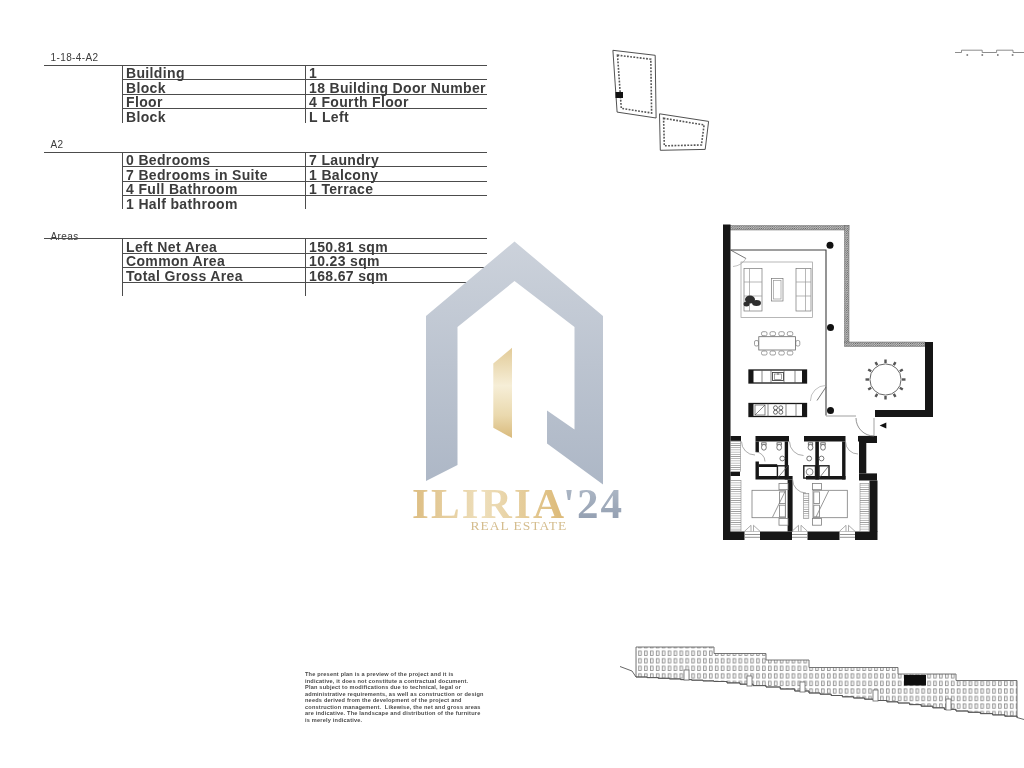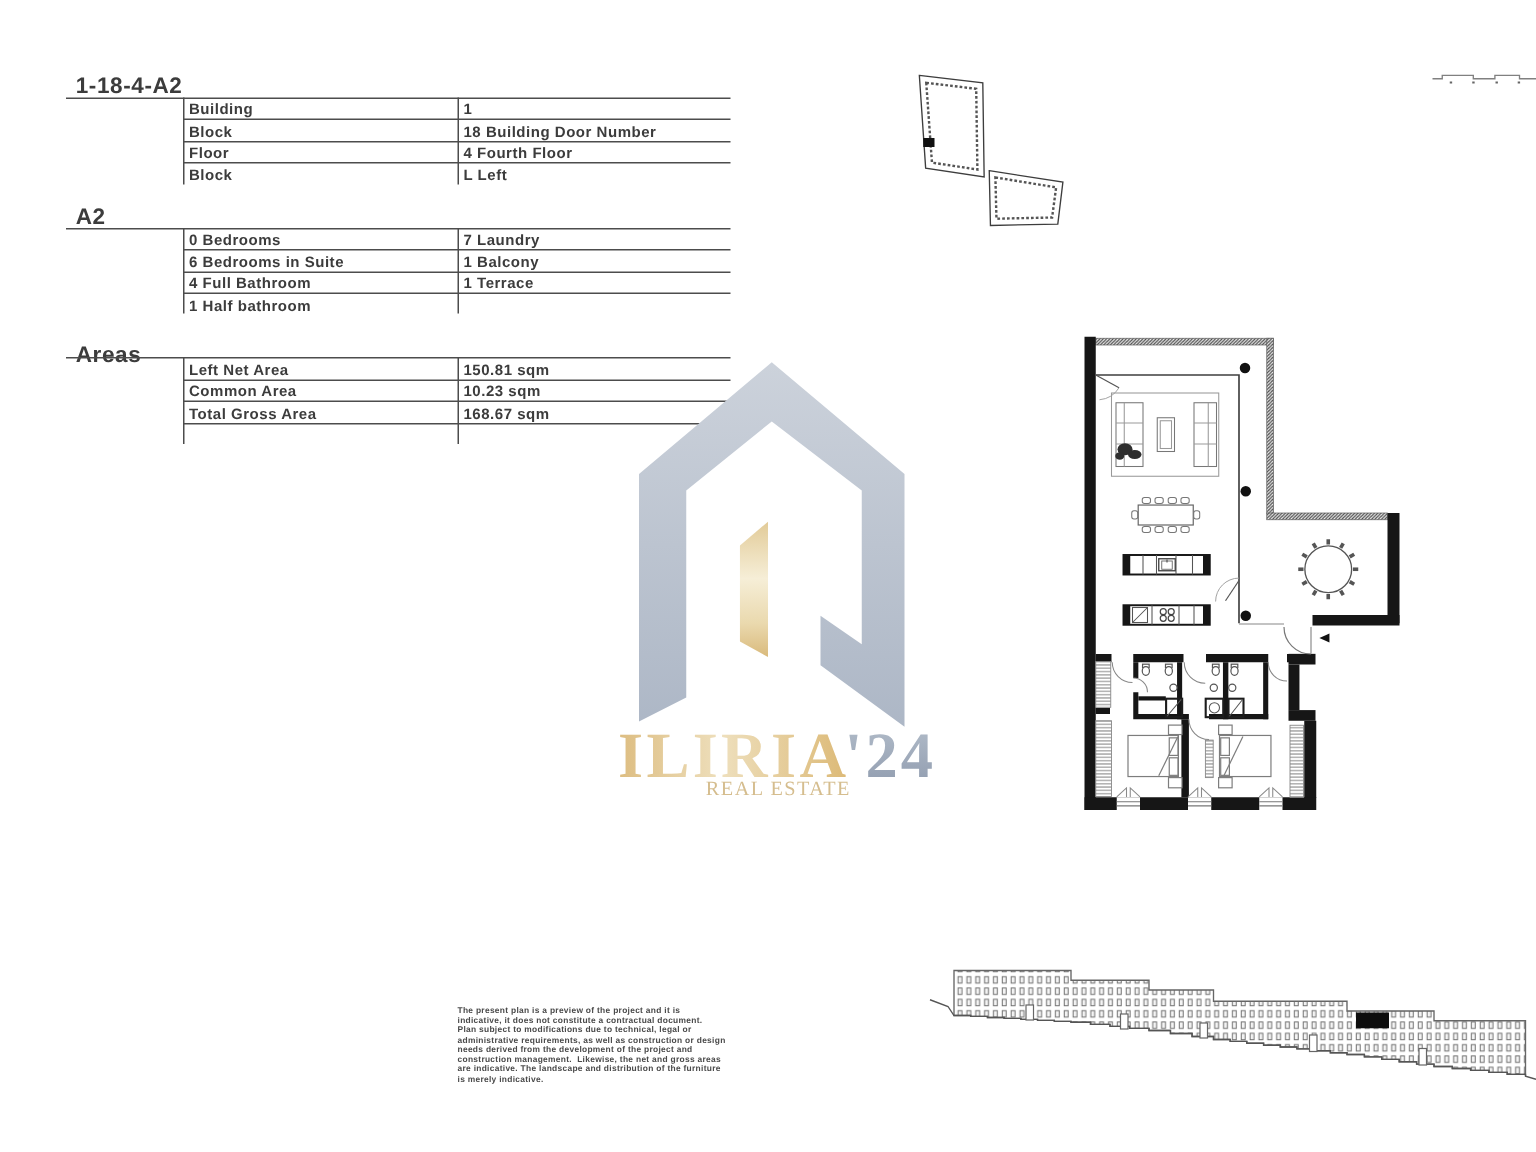--- a/index.html
+++ b/index.html
@@ -1,20 +1,20 @@
 <!DOCTYPE html>
 <html><head>
 <meta charset="utf-8">
 <style>
 html,body{margin:0;padding:0;width:1024px;height:768px;background:#fff;overflow:hidden}
 body{font-family:"Liberation Sans",sans-serif;position:relative}
 .hl{position:absolute;height:1px;background:#4c4c4c}
 .vl{position:absolute;width:1px;background:#4c4c4c}
-.ttl{position:absolute;font-size:15px;line-height:10.5px;font-weight:bold;color:#3c3c3c;letter-spacing:.4px;white-space:nowrap}
-.cell{position:absolute;font-size:10px;line-height:9.9px;font-weight:bold;color:#3c3c3c;letter-spacing:.35px;white-space:nowrap}
+.ttl{position:absolute;font-size:10px;line-height:10.5px;font-weight:normal;color:#3c3c3c;letter-spacing:.4px;white-space:nowrap}
+.cell{position:absolute;font-size:14px;line-height:9.9px;font-weight:bold;color:#3c3c3c;letter-spacing:.35px;white-space:nowrap}
 #disc{position:absolute;left:305px;top:671px;width:185px;font-size:5.6px;line-height:6.55px;color:#4a4a4a;font-weight:bold;letter-spacing:.2px}
 </style>
 </head>
 <body>
 
 <div class="ttl" style="left:50.5px;top:53.1px">1-18-4-A2</div>
 <div class="hl" style="left:44px;top:64.8px;width:443px"></div>
 <div class="hl" style="left:122px;top:79.3px;width:365px"></div>
 <div class="hl" style="left:122px;top:93.8px;width:365px"></div>
 <div class="hl" style="left:122px;top:108.3px;width:365px"></div>
@@ -31,21 +31,21 @@
 
 <div class="ttl" style="left:50.5px;top:140.1px">A2</div>
 <div class="hl" style="left:44px;top:151.8px;width:443px"></div>
 <div class="hl" style="left:122px;top:166.2px;width:365px"></div>
 <div class="hl" style="left:122px;top:180.6px;width:365px"></div>
 <div class="hl" style="left:122px;top:195px;width:365px"></div>
 <div class="vl" style="left:122px;top:151.8px;height:57.6px"></div>
 <div class="vl" style="left:304.5px;top:151.8px;height:57.6px"></div>
 <div class="cell" style="left:126px;top:156.4px">0 Bedrooms</div>
 <div class="cell" style="left:309px;top:156.4px">7 Laundry</div>
-<div class="cell" style="left:126px;top:170.8px">6 Bedrooms in Suite</div>
+<div class="cell" style="left:126px;top:170.8px">7 Bedrooms in Suite</div>
 <div class="cell" style="left:309px;top:170.8px">1 Balcony</div>
 <div class="cell" style="left:126px;top:185.2px">4 Full Bathroom</div>
 <div class="cell" style="left:309px;top:185.2px">1 Terrace</div>
 <div class="cell" style="left:126px;top:199.6px">1 Half bathroom</div>
 
 <div class="ttl" style="left:50.5px;top:232px">Areas</div>
 <div class="hl" style="left:44px;top:238.3px;width:443px"></div>
 <div class="hl" style="left:122px;top:252.7px;width:365px"></div>
 <div class="hl" style="left:122px;top:267.1px;width:365px"></div>
 <div class="hl" style="left:122px;top:281.5px;width:365px"></div>

